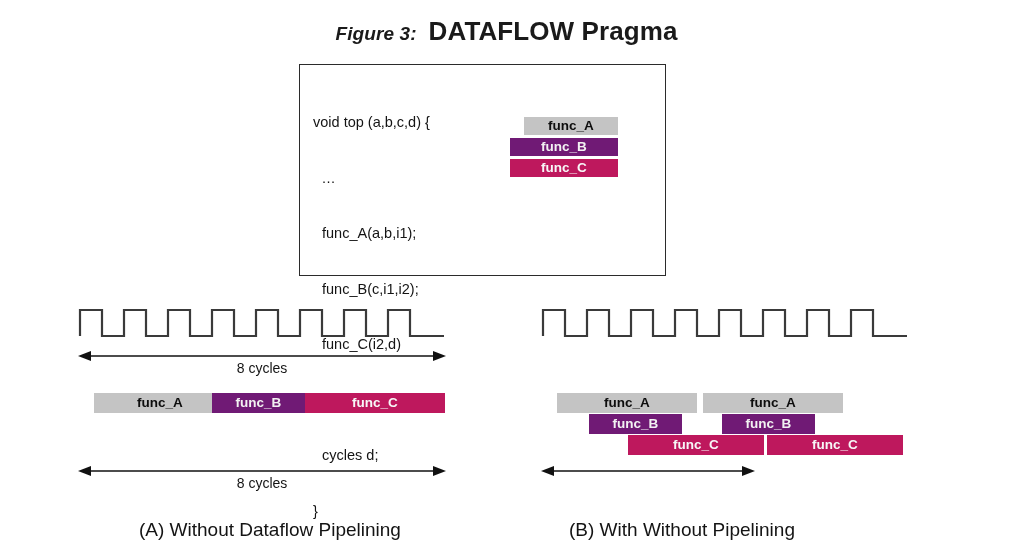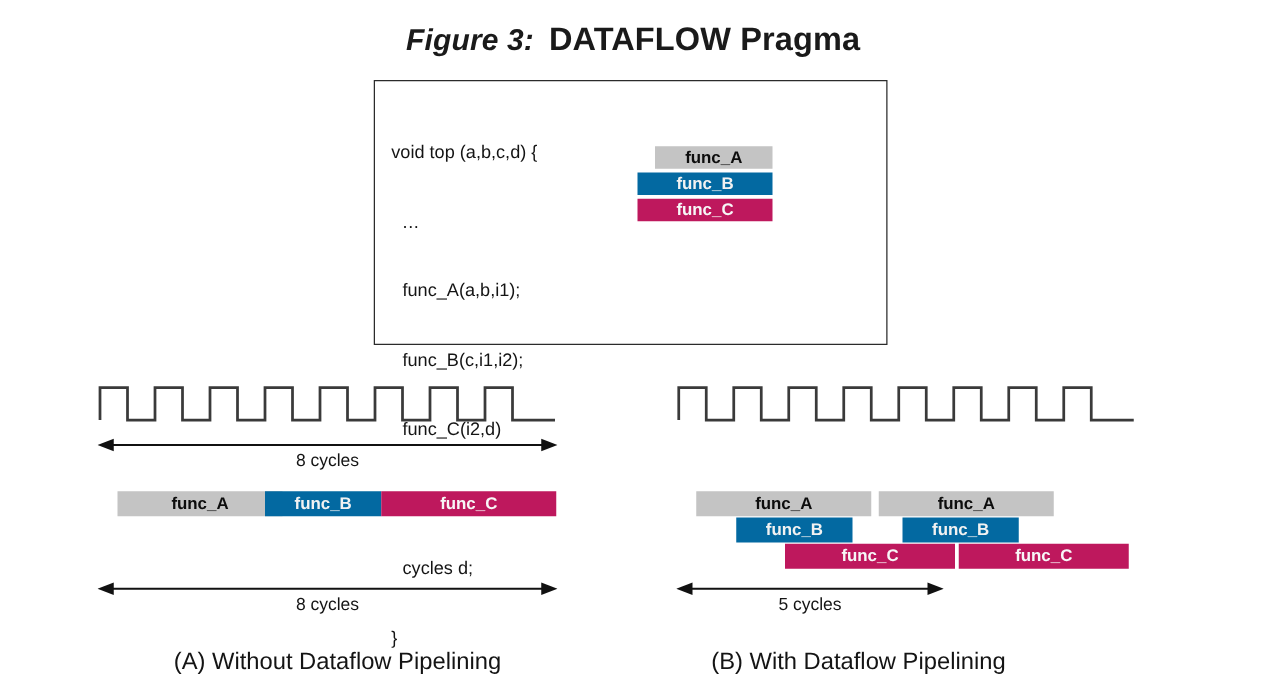--- a/index.html
+++ b/index.html
@@ -21,36 +21,36 @@
     position: absolute;
     left: 0;
     top: 16px;
     width: 1013px;
     text-align: center;
     white-space: nowrap;
   }
   #figure-title .fig-label {
     font-style: italic;
     font-weight: bold;
-    font-size: 24px;
+    font-size: 19px;
     letter-spacing: 0.1px;
   }
   #figure-title .fig-name {
     font-weight: bold;
     font-size: 26px;
     margin-left: 12px;
     letter-spacing: 0.1px;
   }
 
   
   #code-box {
     position: absolute;
     left: 299px;
     top: 64px;
-    width: 411px;
+    width: 367px;
     height: 212px;
     border: 1.6px solid #2b2b2b;
     background: #ffffff;
     box-sizing: border-box;
   }
   #code-listing {
     position: absolute;
     left: 13px;
     top: 11px;
     font-size: 14.5px;
@@ -109,21 +109,21 @@
     position: absolute;
     height: 20px;
     line-height: 20px;
     text-align: center;
     font-size: 13.5px;
     font-weight: bold;
     box-sizing: border-box;
     white-space: nowrap;
   }
   .bar-A { background: #c4c4c4; color: #0d0d0d; margin-left: 14px; }
-  .bar-B { background: #0369a1; color: #f2f2f2; }
+  .bar-B { background: #701a75; color: #f2f2f2; }
   .bar-C { background: #be185d; color: #f7f7f7; }
 
   
   .panel-caption {
     position: absolute;
     font-size: 19px;
     color: #141414;
     white-space: nowrap;
   }
 </style>
@@ -200,17 +200,16 @@
 
   <div class="bar bar-C" style="left:628px; top:435px; width:136px;">func_C</div>
   <div class="bar bar-C" style="left:767px; top:435px; width:136px;">func_C</div>
 
   <div class="arrow-row" style="left:541px; top:464px; width:214px; height:30px;">
     <svg class="arrow-line" viewBox="0 0 214 14" preserveAspectRatio="none" style="height:14px;">
       <line x1="10" y1="7" x2="204" y2="7" stroke="#111111" stroke-width="1.6"></line>
       <polygon points="0,7 13,2 13,12" fill="#111111"></polygon>
       <polygon points="214,7 201,2 201,12" fill="#111111"></polygon>
     </svg>
-    <div class="arrow-label">5 cycles</div>
-  </div>
-
-  <div class="panel-caption" style="left:569px; top:519px;">(B) With Dataflow Pipelining</div>
+  </div>
+
+  <div class="panel-caption" style="left:569px; top:519px;">(B) With Without Pipelining</div>
 </div>
 
 </body></html>

